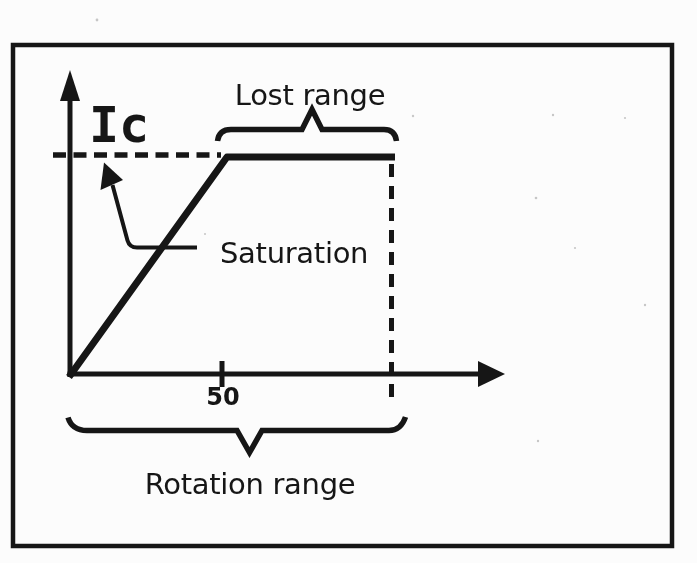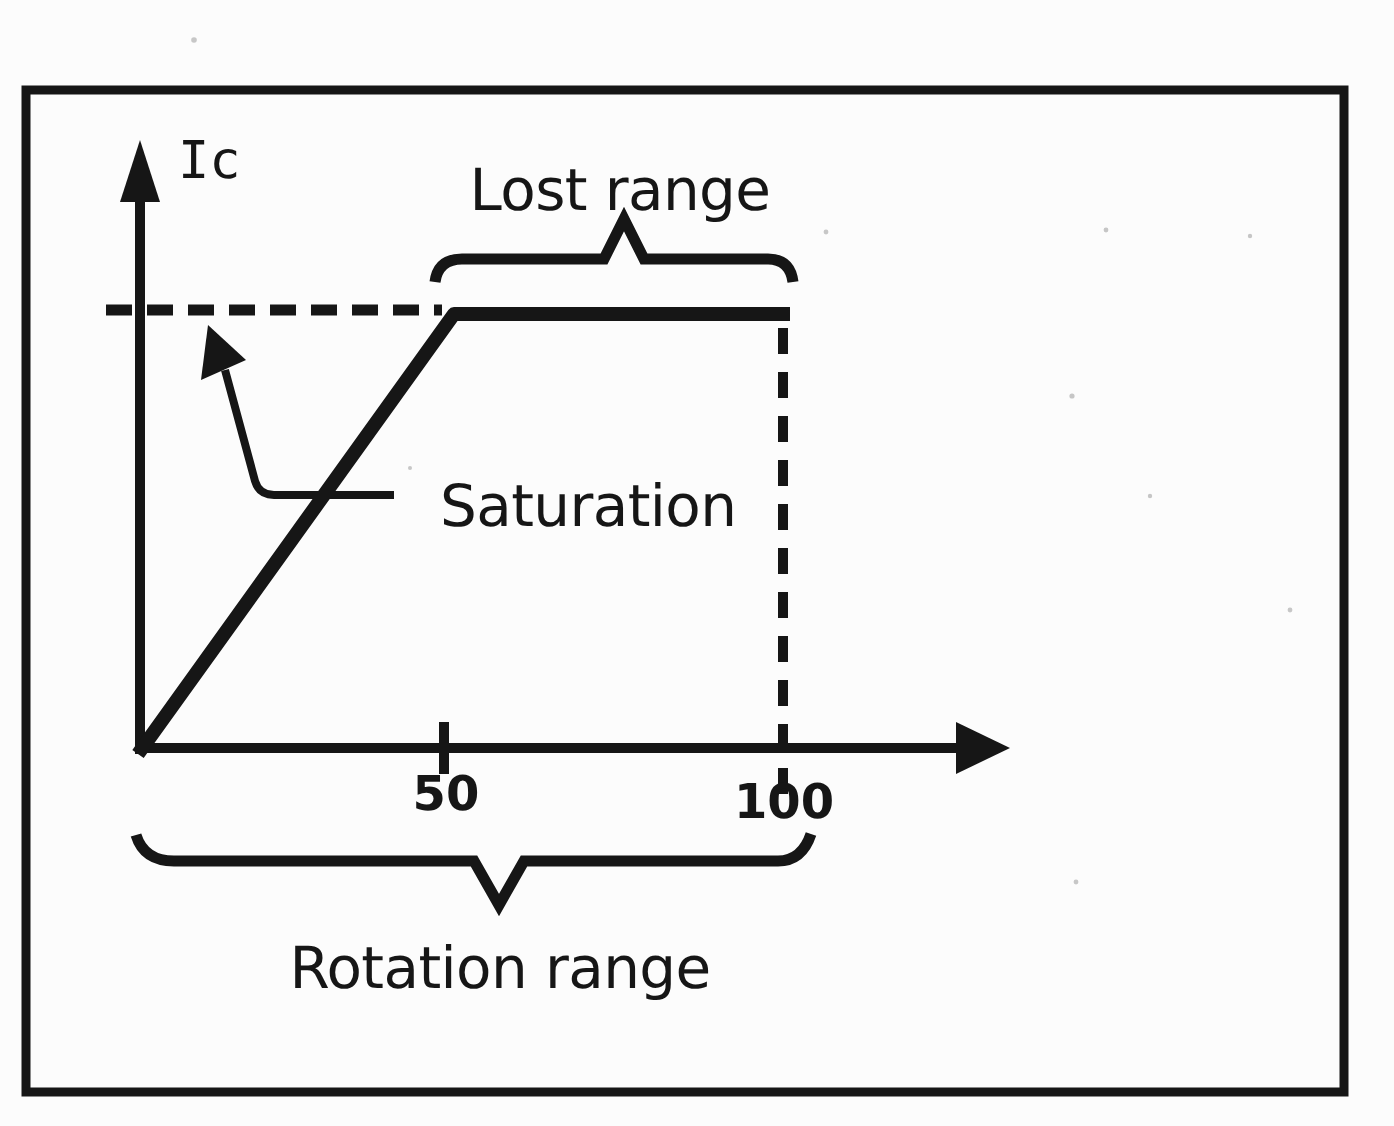--- a/index.html
+++ b/index.html
@@ -19,21 +19,21 @@
     line-height:1;
     white-space:nowrap;
     letter-spacing:-0.3px;
     color:var(--ink);
   }
   .lbl.centered { transform:translateX(-50%); }
   .lbl.sans  { font-size:29px;text-align:center; }
   .lbl.num   { font-size:24px; font-weight:bold; letter-spacing:0; }
   .lbl.axisy {
     font-family:"DejaVu Sans Mono","Liberation Mono",monospace;
-    font-size:26px; font-weight:normal; letter-spacing:0;
+    font-size:50px; font-weight:bold; letter-spacing:0;margin-top:32px;
   }
 </style>
 </head>
 <body>
 
 <div class="stage">
 
   <svg width="697" height="563" viewBox="0 0 697 563">
 
     <rect x="13" y="45" width="659" height="501" fill="none" stroke="currentColor" stroke-width="4.5"></rect>
@@ -73,17 +73,16 @@
   </svg>
 
   <div class="lbl axisy" style="left:89px; top:68px;">Ic</div>
 
   <div class="lbl sans centered" style="left:310px; top:81px;">Lost range</div>
 
   <div class="lbl sans" style="left:220px; top:239px;">Saturation</div>
 
   <div class="lbl num centered" style="left:223px; top:385px;">50</div>
 
-  <div class="lbl num centered" style="left:392px; top:389px;">100</div>
 
 
   <div class="lbl sans centered" style="left:250px; top:470px;">Rotation range</div>
 </div>
 
 </body></html>

